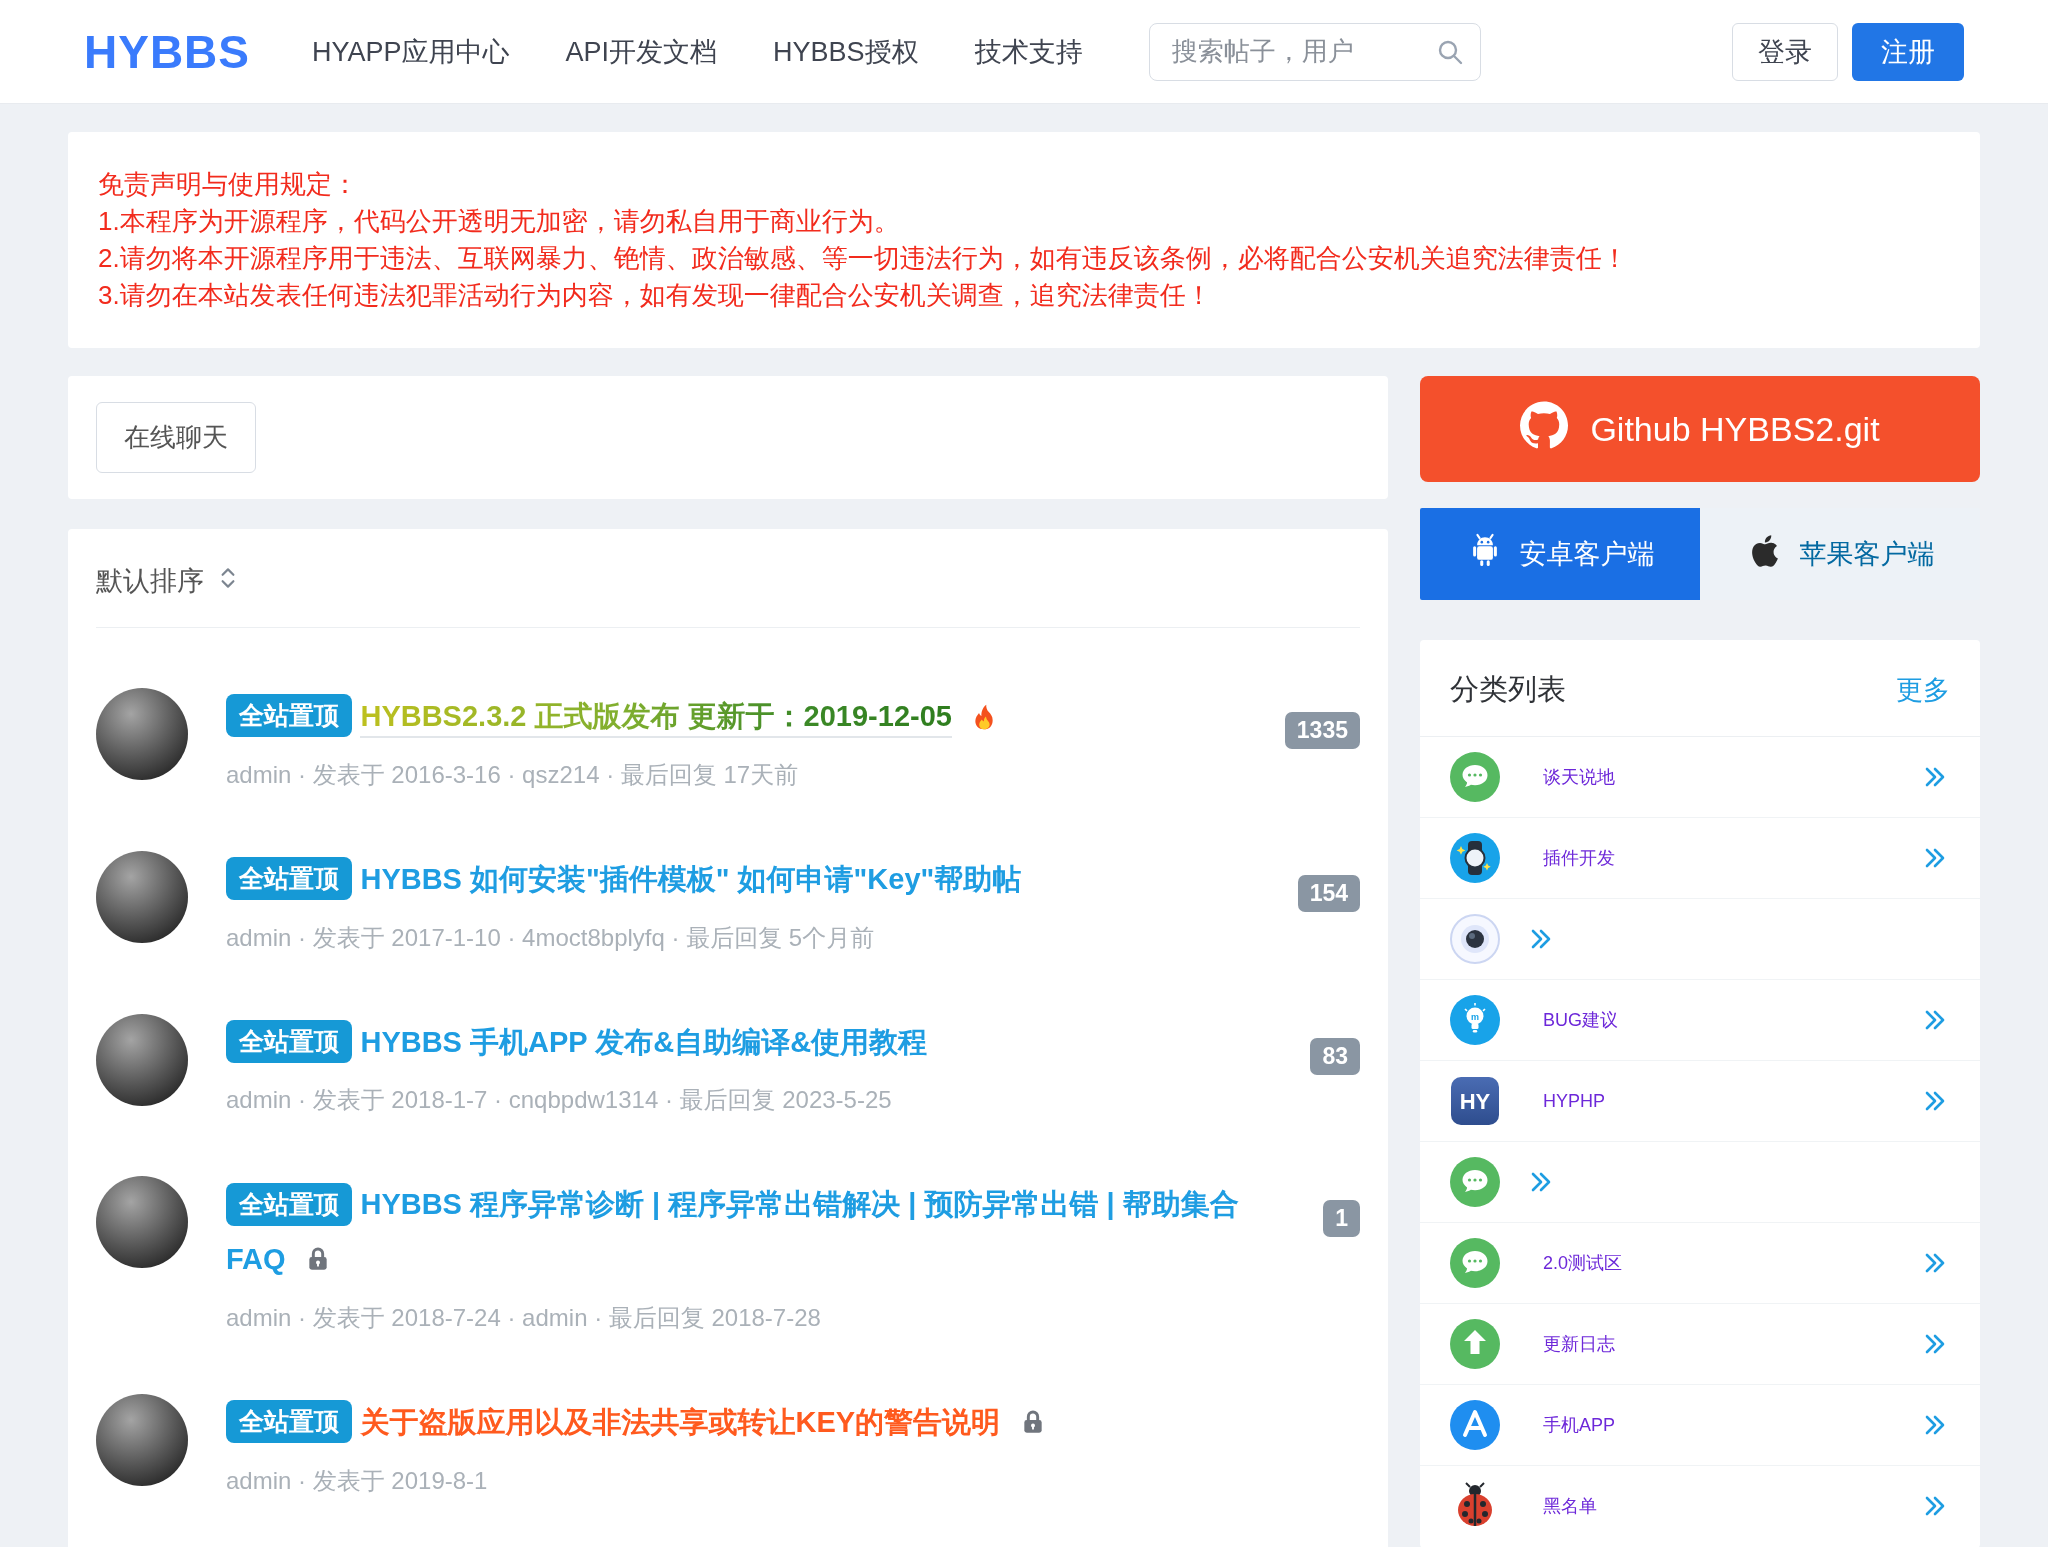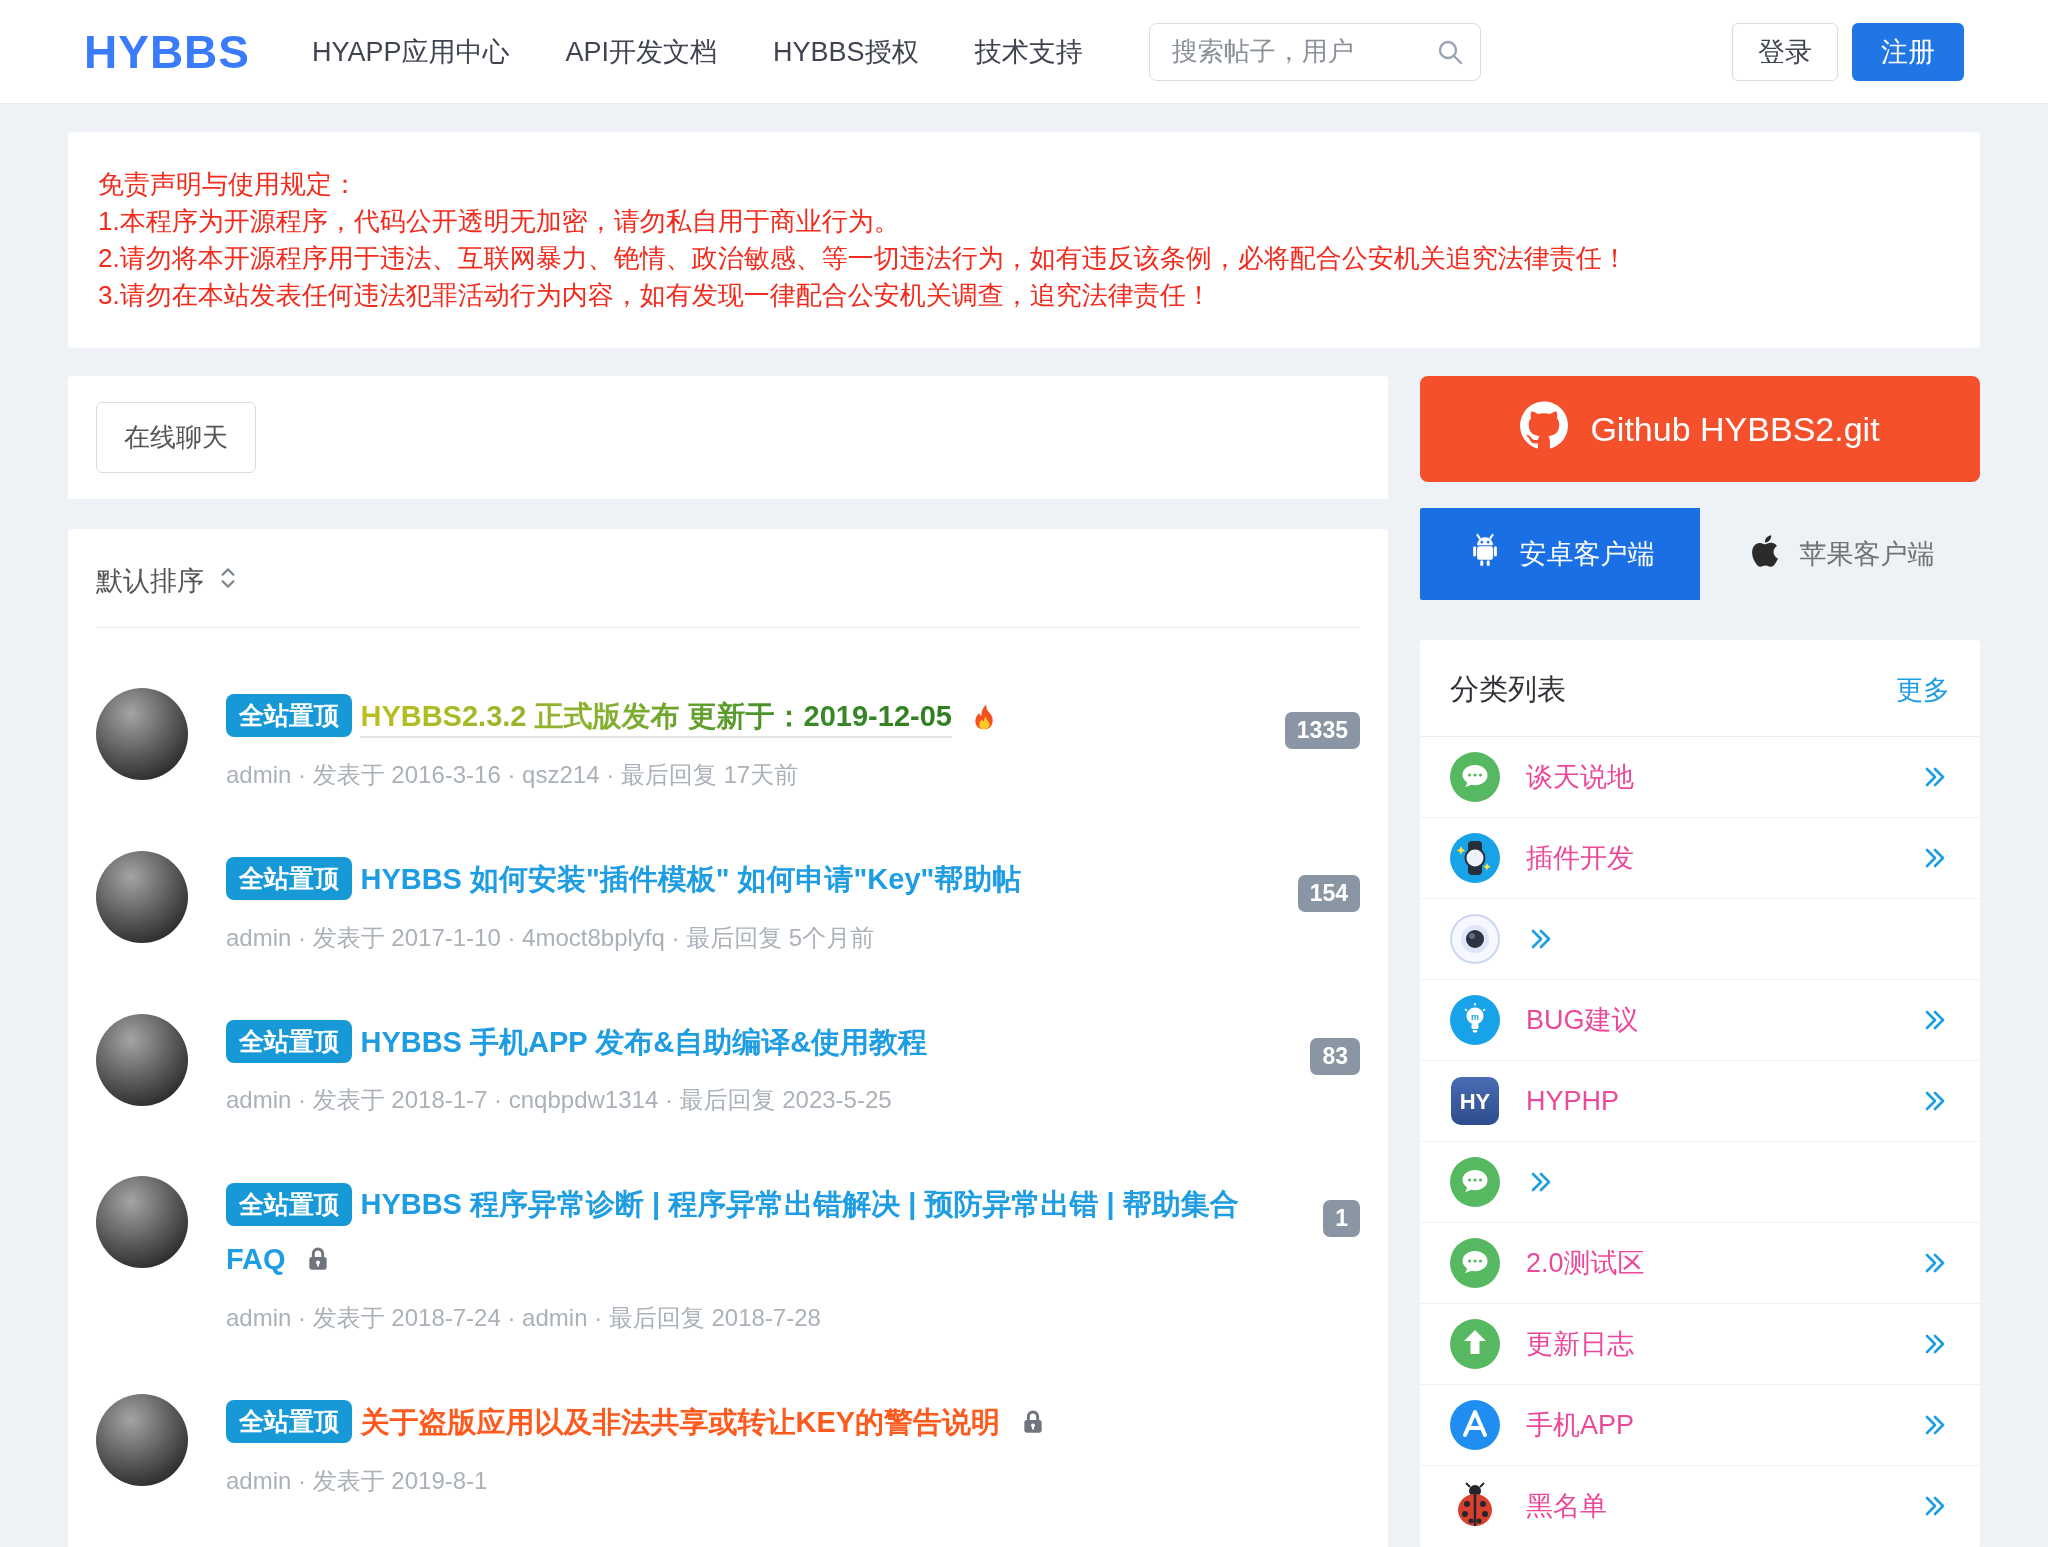--- a/index.html
+++ b/index.html
@@ -66,32 +66,32 @@
   
   .github-btn { width:100%; height:106px; background:#f4502c; border:none; border-radius:8px; color:#fff;
                 font-size:34px; display:flex; align-items:center; justify-content:center; gap:22px;
                 cursor:pointer; font-family:inherit; }
   .github-btn svg { width:48px; height:48px; }
   .app-row { display:flex; margin-top:26px; height:92px; }
   .app-btn { flex:1; display:flex; align-items:center; justify-content:center; gap:16px; font-size:27px;
              border:none; cursor:pointer; font-family:inherit; }
   .app-btn svg { width:38px; height:38px; }
   .android { background:#1a6fe4; color:#fff; border-radius:2px 0 0 2px; }
-  .apple { background:#edf2f7; color:#737373; border-radius:0 2px 2px 0; }
+  .apple { background:#edf2f7; color:#0369a1; border-radius:0 2px 2px 0; }
 
   .cat-card { margin-top:40px; padding-bottom:2px; }
   .cat-header { display:flex; align-items:center; justify-content:space-between; padding:30px 30px 26px;
                 border-bottom:1px solid #eceff2; }
   .cat-title { font-size:29px; color:#2f3237; }
   .cat-more { font-size:27px; color:#1e9de2; cursor:pointer; text-decoration:none; }
   .cat-row { display:flex; align-items:center; padding:15px 30px; cursor:pointer; }
   .cat-row + .cat-row { border-top:1px solid #f0f3f5; }
   .cat-icon { width:50px; height:50px; flex:none; margin-right:26px; }
   .cat-icon svg { width:50px; height:50px; display:block; }
-  .cat-label { font-size:27px; color:#ec4899; flex:1; }
+  .cat-label { font-size:18px; color:#6d28d9; flex:1;margin-left:17px; }
   .cat-chevron { width:30px; height:30px; flex:none; }
   .cat-chevron svg { width:30px; height:30px; }
 </style>
 </head>
 <body>
 
 <div class="page">
 
   <header class="topbar">
     <div class="topbar-inner">

